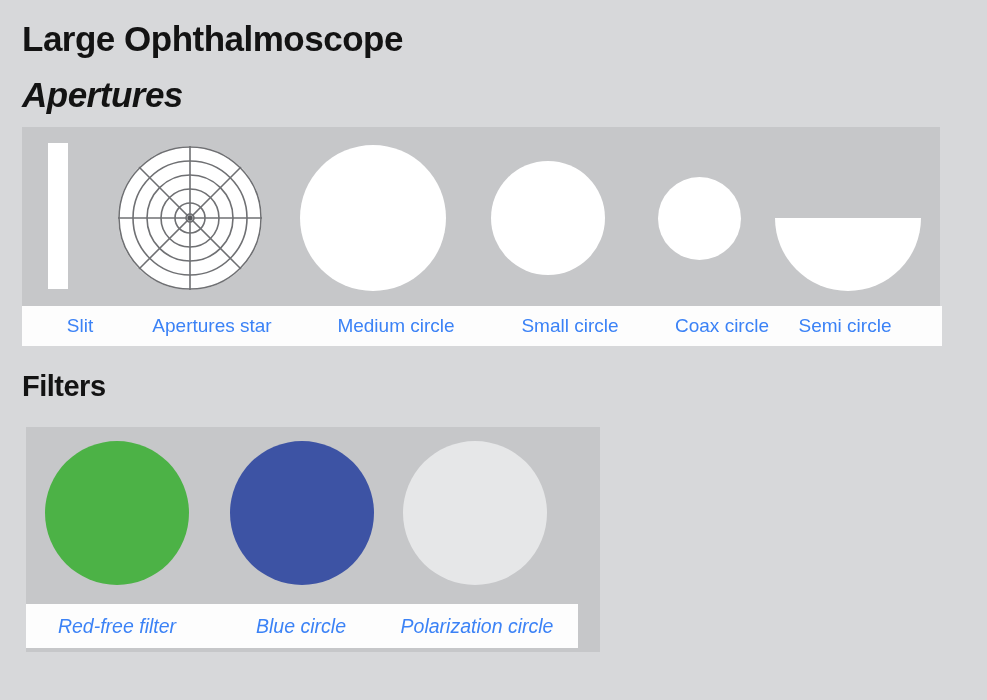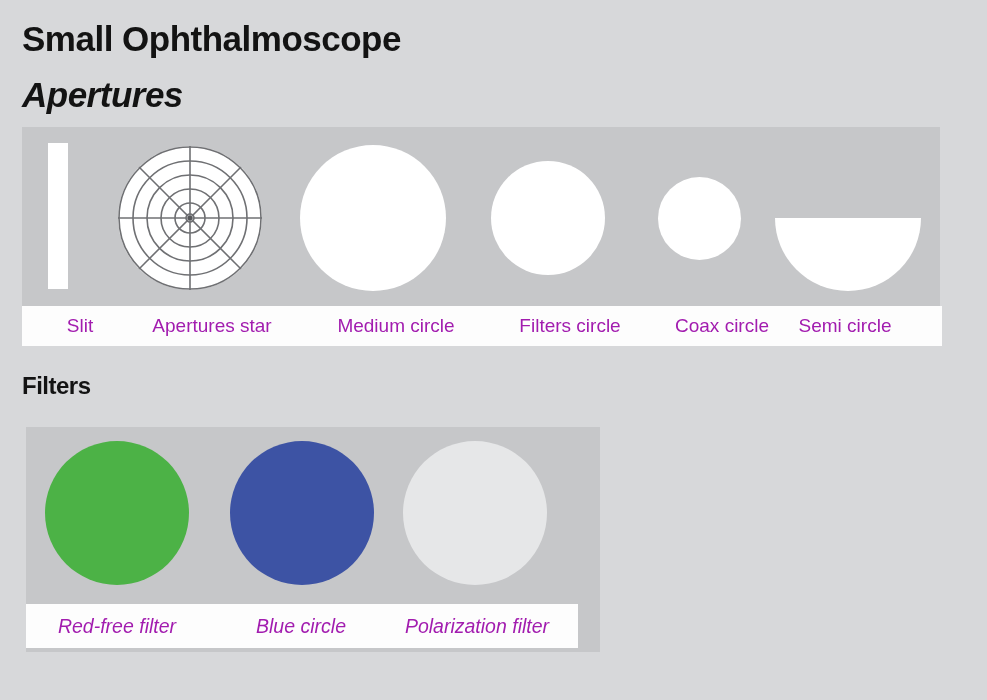--- a/index.html
+++ b/index.html
@@ -32,21 +32,21 @@
   #title-line2 {
     left: 22px;
     top: 74px;
     font-size: 35px;
     line-height: 42px;
     font-style: italic;
   }
   #filters-heading {
     left: 22px;
     top: 366px;
-    font-size: 24px;
+    font-size: 29px;
     line-height: 40px;
   }
 
   
   .panel {
     position: absolute;
     background: #c6c7c9;
   }
   #apertures-panel {
     left: 22px;
@@ -75,21 +75,21 @@
     height: 40px;
   }
   #filters-labels {
     left: 26px;
     top: 604px;
     width: 552px;
     height: 44px;
   }
   .label {
     position: absolute;
-    color: #a21caf;
+    color: #3b82f6;
     font-size: 19px;
     white-space: nowrap;
     text-align: right;
     transform: translateX(-50%);
   }
   #filters-labels .label {
     font-size: 19.5px;
     font-style: italic;
   }
 
@@ -148,21 +148,21 @@
   }
   #filter-red-free { left: 45px; }
   #filter-blue     { left: 230px; }
   #filter-polar    { left: 403px; }
 
   svg { display: block; }
 </style>
 </head>
 <body>
 
-<div class="heading" id="title-line1">Small Ophthalmoscope</div>
+<div class="heading" id="title-line1">Large Ophthalmoscope</div>
 
 <div class="heading" id="title-line2">Apertures</div>
 
 <div class="panel" id="apertures-panel">
 
   <div class="shape" id="shape-slit" style="left:26px; top:16px;"></div>
 
   <div id="shape-fixation-star" style="position:absolute; left:95px; top:18px; width:146px; height:146px;">
     <svg width="146" height="146" viewBox="0 0 146 146" aria-hidden="true">
       <circle cx="73" cy="73" r="72" fill="#ffffff"></circle>
@@ -190,30 +190,30 @@
 
   <div class="shape circle" id="shape-small-circle" style="left:636px; top:50px;"></div>
 
   <div class="shape" id="shape-semi-circle" style="left:753px; top:91px;"></div>
 </div>
 
 <div class="label-strip" id="apertures-labels">
   <span class="label" style="left:58px;">Slit</span>
   <span class="label" style="left:190px;">Apertures star</span>
   <span class="label" style="left:374px;">Medium circle</span>
-  <span class="label" style="left:548px;">Filters circle</span>
+  <span class="label" style="left:548px;">Small circle</span>
   <span class="label" style="left:700px;">Coax circle</span>
   <span class="label" style="left:823px;">Semi circle</span>
 </div>
 
 <div class="heading" id="filters-heading">Filters</div>
 
 <div class="panel" id="filters-panel">
   <div class="filter-disc" id="filter-red-free" style="left:19px; top:14px; background:#4cb246;"></div>
   <div class="filter-disc" id="filter-blue" style="left:204px; top:14px; background:#3d53a4;"></div>
   <div class="filter-disc" id="filter-polar" style="left:377px; top:14px; background:#e6e7e8;"></div>
 </div>
 
 <div class="label-strip" id="filters-labels">
   <span class="label" style="left:91px;">Red-free filter</span>
   <span class="label" style="left:275px;">Blue circle</span>
-  <span class="label" style="left:451px;">Polarization filter</span>
+  <span class="label" style="left:451px;">Polarization circle</span>
 </div>
 
 </body></html>

